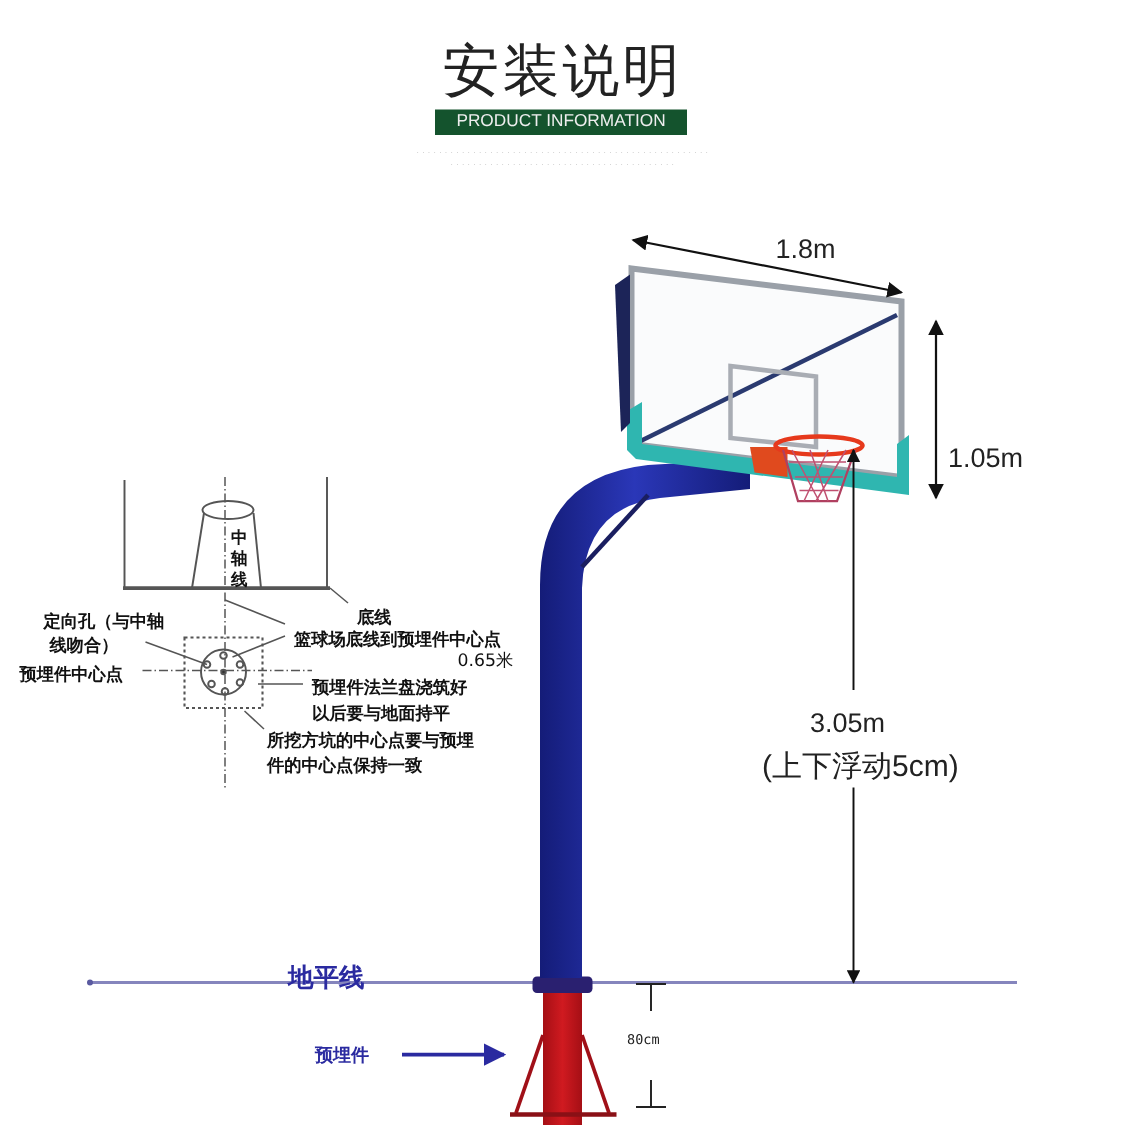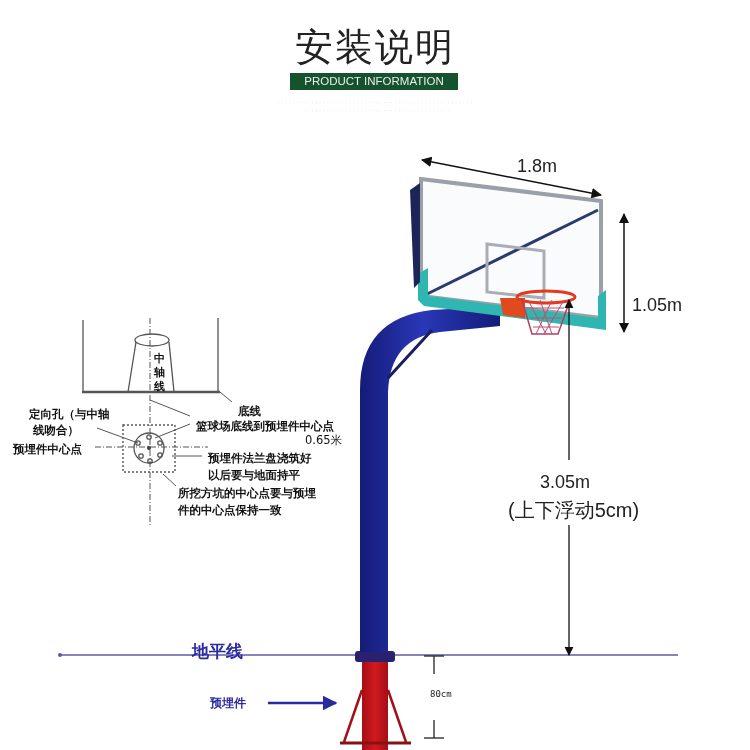--- a/index.html
+++ b/index.html
@@ -109,21 +109,21 @@
     <line x1="424" y1="738" x2="444" y2="738"></line>
   </g>
 
   <line x1="268" y1="703" x2="336" y2="703" stroke="#2a2aa0" stroke-width="2.5" marker-end="url(#arrowBlue)"></line>
 </svg>
 
 <div class="abs dim" style="left:505px; top:156px;margin-left:12px;">1.8m</div>
 <div class="abs dim" style="left:632px; top:259px;margin-top:36px;">1.05m</div>
 <div class="abs dim" style="left:540px; top:472px;">3.05m</div>
 <div class="abs dim" style="left:508px; top:497px; font-size:20px;">(上下浮动5cm)</div>
-<div class="abs" style="left:418px; top:689px; font-size:9px; font-family:'DejaVu Sans Mono',monospace; color:#222;margin-left:12px;">80cm</div>
+<div class="abs" style="left:418px; top:689px; font-size:9px; font-family:'DejaVu Sans Mono',monospace; color:#222;">80cm</div>
 
 <div class="abs ground-label" style="left:192px; top:624px;margin-top:16px;">地平线</div>
 <div class="abs emb-label" style="left:210px; top:695px;">预埋件</div>
 
 <div class="abs note" style="left:154px; top:352px; width:14px; line-height:14px; font-size:11px;">中轴线</div>
 <div class="abs note" style="left:238px; top:403px;">底线</div>
 <div class="abs note" style="left:196px; top:418px;">篮球场底线到预埋件中心点</div>
 <div class="abs note" style="left:305px; top:432px; font-weight:normal;">0.65米</div>
 <div class="abs note" style="left:208px; top:450px;">预埋件法兰盘浇筑好</div>
 <div class="abs note" style="left:208px; top:467px;">以后要与地面持平</div>

